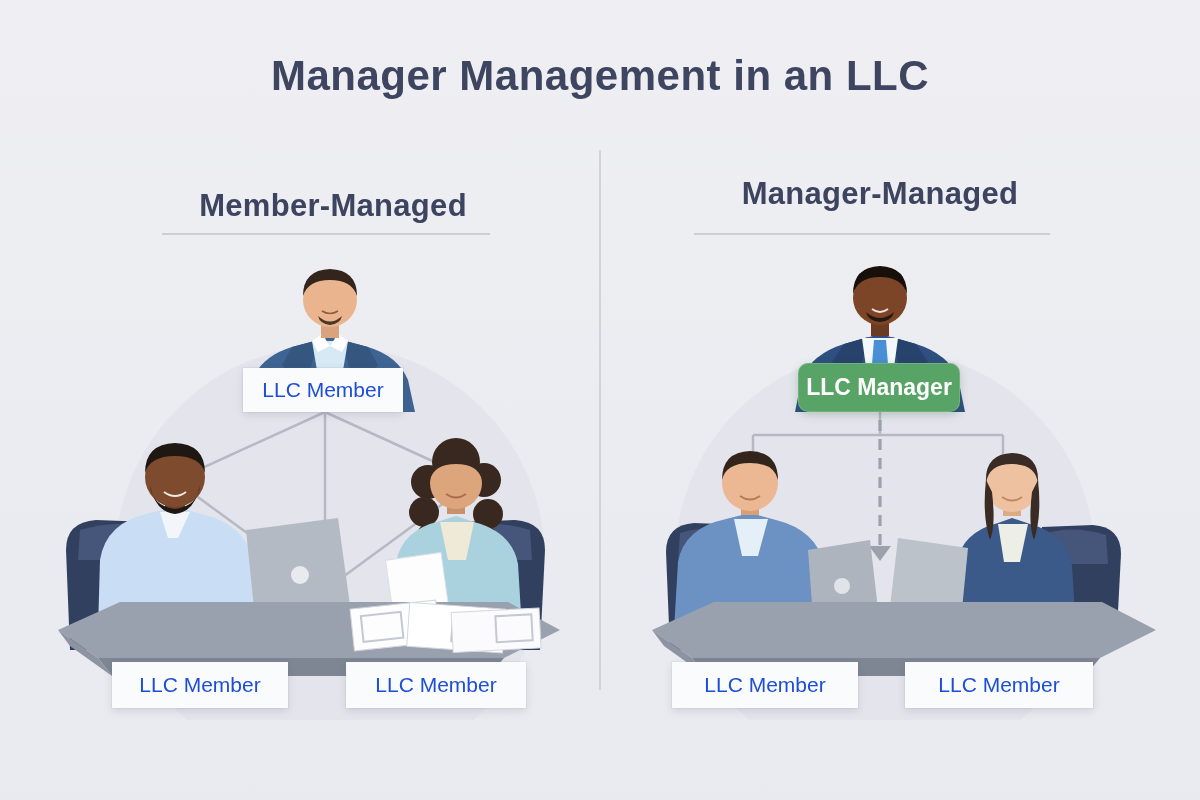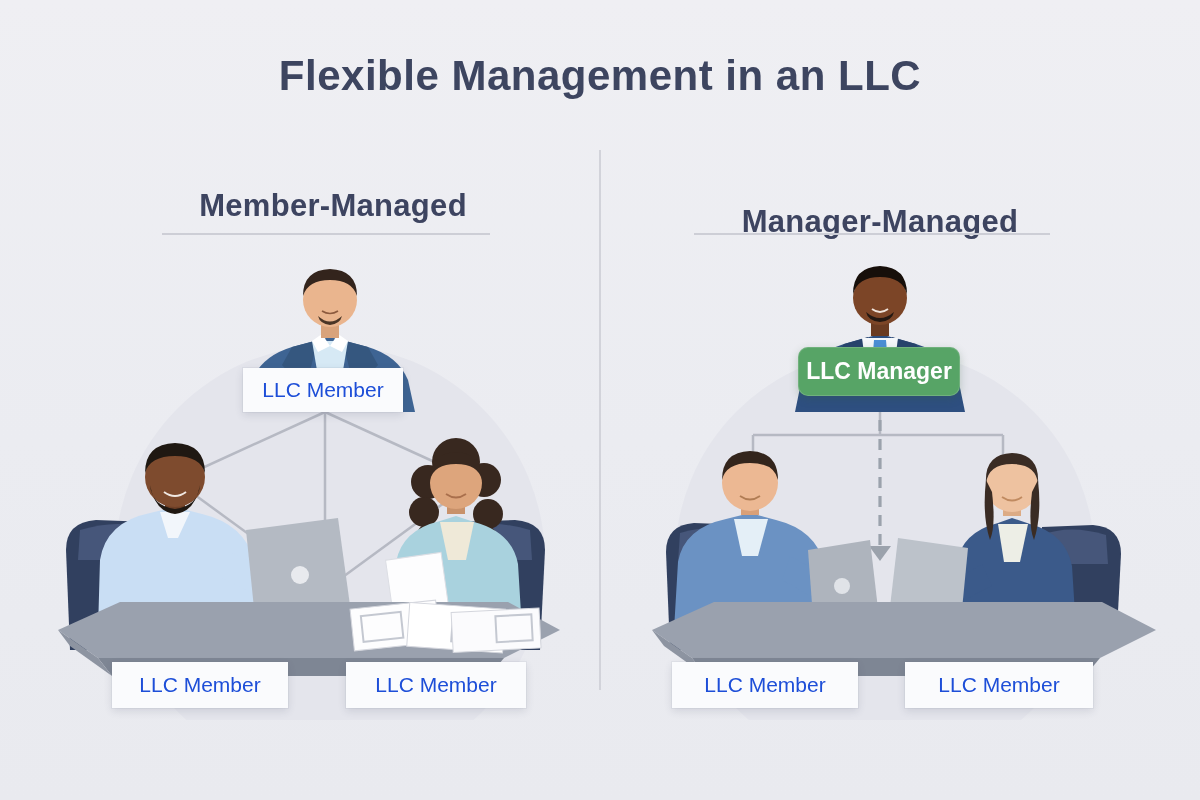--- a/index.html
+++ b/index.html
@@ -11,51 +11,51 @@
   .main-title{
     position:absolute;left:0;top:52px;width:1200px;text-align:center;
     font-size:42px;font-weight:bold;color:#3d4560;letter-spacing:.5px;margin:0;
   }
   .divider{position:absolute;left:599px;top:150px;width:2px;height:540px;background:#d2d3da;}
   .panel-heading{
     position:absolute;margin:8px;text-align:center;
     font-size:31px;font-weight:bold;color:#3d4460;letter-spacing:.3px;
   }
   .panel-heading.left{left:125px;top:180px;width:400px;}
-  .panel-heading.right{left:672px;top:196px;width:400px;}
+  .panel-heading.right{left:672px;top:168px;width:400px;}
   .heading-underline{position:absolute;height:2px;background:#cdced6;}
   .heading-underline.left{left:162px;top:233px;width:328px;}
   .heading-underline.right{left:694px;top:233px;width:356px;}
   .illu{position:absolute;top:230px;width:600px;height:490px;}
   .illu.left{left:0;}
   .illu.right{left:600px;}
   .node-label{
     position:absolute;display:flex;align-items:center;justify-content:center;
     background:#fafbfd;border-radius:0;color:#1d4ed8;font-size:21px;
     box-shadow:0 3px 8px rgba(60,65,90,.14), 0 0 0 1px rgba(120,125,145,.07);
   }
   .node-label.top-left{left:243px;top:368px;width:160px;height:44px;}
   .node-label.bl-1{left:112px;top:662px;width:176px;height:46px;}
   .node-label.bl-2{left:346px;top:662px;width:180px;height:46px;}
   .node-label.br-1{left:672px;top:662px;width:186px;height:46px;}
   .node-label.br-2{left:905px;top:662px;width:188px;height:46px;}
   .manager-badge{
-    position:absolute;left:798px;top:347px;width:162px;height:49px;
+    position:absolute;left:798px;top:363px;width:162px;height:49px;
     display:flex;align-items:center;justify-content:center;
     background:#57a466;border-radius:10px;color:#ffffff;
     font-size:23px;font-weight:bold;
     box-shadow:0 3px 8px rgba(50,90,60,.25), inset 0 0 0 1px rgba(255,255,255,.15);
   }
 </style>
 </head>
 <body>
 
 <div class="canvas">
 
-  <h1 class="main-title">Flexible Management in an LLC</h1>
+  <h1 class="main-title">Manager Management in an LLC</h1>
   <div class="divider"></div>
 
   <h2 class="panel-heading left">Member-Managed</h2>
   <div class="heading-underline left"></div>
 
   <h2 class="panel-heading right">Manager-Managed</h2>
   <div class="heading-underline right"></div>
 
   <svg class="illu left" viewBox="0 0 600 490">
 

